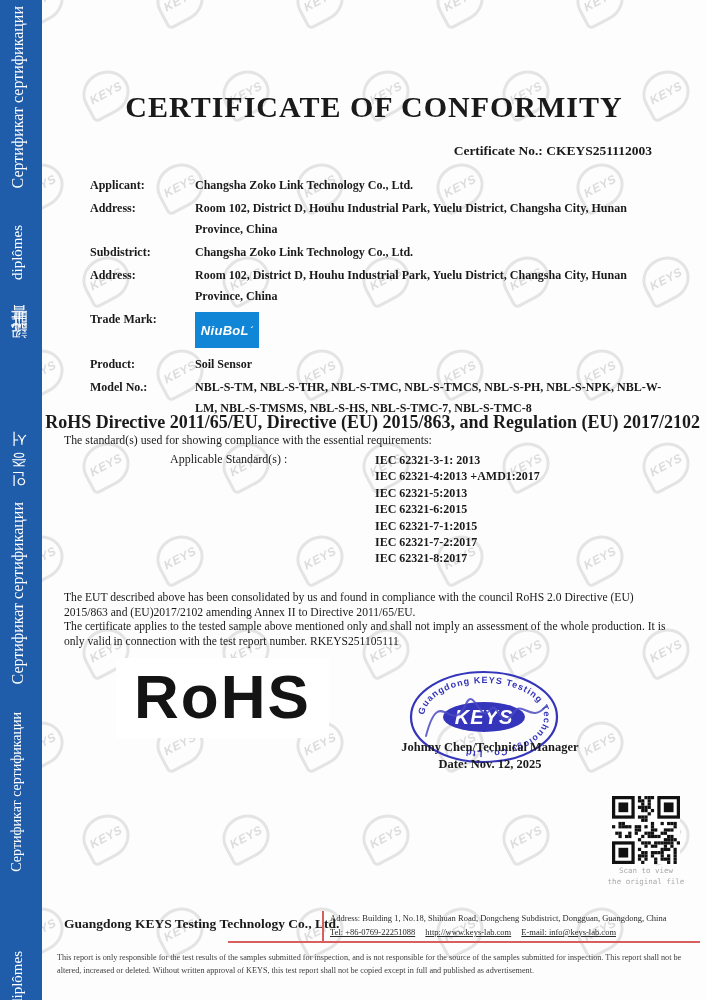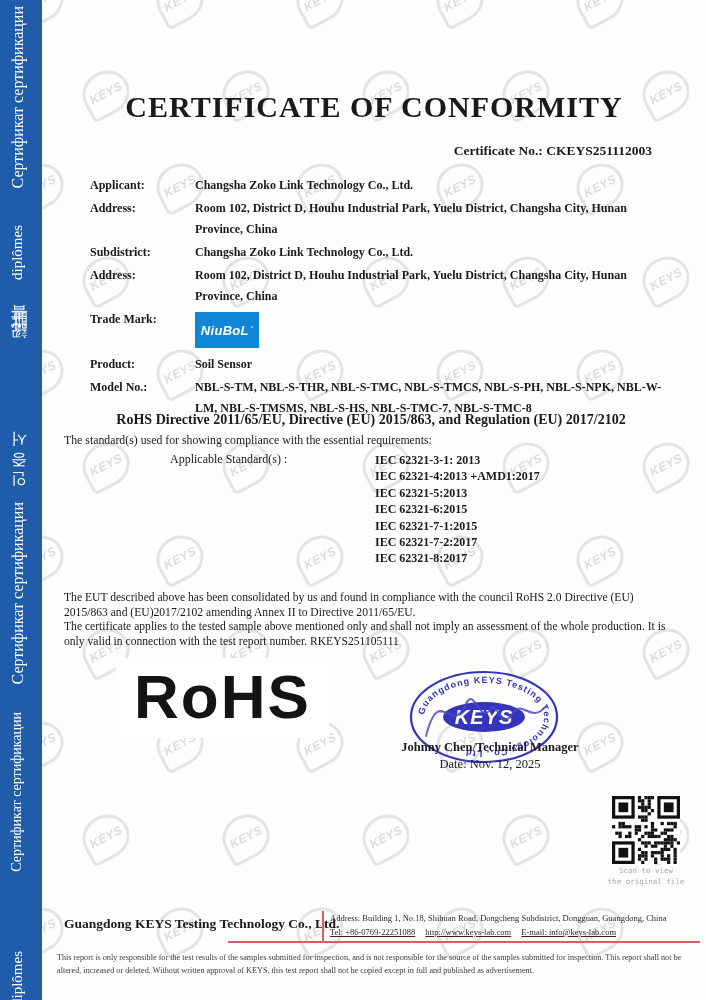--- a/index.html
+++ b/index.html
@@ -28,36 +28,36 @@
   
   .fields{position:absolute;top:175px;left:90px;width:578px;z-index:2;font-size:12px;font-weight:bold;}
   .frow{display:flex;margin-bottom:2px;}
   .flabel{width:105px;flex:none;line-height:21px;}
   .fvalue{flex:1;line-height:21px;}
   .tm-box{width:64px;height:36px;margin:3px 0 4px;background:var(--brand-blue,#1286d6);
           display:flex;align-items:center;justify-content:center;color:#fff;
           font:italic bold 13px "Liberation Sans",sans-serif;letter-spacing:.3px;}
   .tm-accent{font-size:9px;vertical-align:super;margin-left:1px;}
   
-  .directive{position:absolute;top:412px;left:42px;right:6px;text-align:center;z-index:2;
-             font-size:14px;font-weight:bold;}
+  .directive{position:absolute;top:412px;left:42px;right:6px;text-align:right;z-index:2;
+             font-size:18px;font-weight:bold;}
   .std-intro{position:absolute;top:433px;left:64px;z-index:2;font-size:11.8px;}
   .std-label{position:absolute;top:452px;left:170px;z-index:2;font-size:12px;font-weight:normal;}
   .std-list{position:absolute;top:452px;left:375px;z-index:2;font-size:12px;font-weight:bold;line-height:16.4px;}
   
   .statement{position:absolute;top:591px;left:64px;width:602px;z-index:2;font-size:11.6px;line-height:14.5px;}
   .statement p{margin:0;}
   
   .rohs{position:absolute;top:658px;left:116px;z-index:2;background:#fff;padding:8px 18px 10px;
         font:bold 62px "Liberation Sans",sans-serif;letter-spacing:2px;color:#141414;line-height:1;}
   .stamp{position:absolute;top:664px;left:396px;z-index:2;}
   .signatory{position:absolute;top:740px;left:345px;width:290px;text-align:center;z-index:2;
              font-size:12.5px;font-weight:bold;}
   .sign-date{position:absolute;top:757px;left:345px;width:290px;text-align:center;z-index:2;
-             font-size:12.5px;font-weight:normal;}
+             font-size:12.5px;font-weight:bold;}
   
   .qr-wrap{position:absolute;top:796px;left:588px;width:92px;text-align:center;z-index:2;margin-left:12px;}
   .qr-wrap svg{display:block;margin:0 auto;}
   .qr-cap{font:7.5px "DejaVu Sans Mono",monospace;color:#a9a9a9;line-height:9px;margin-top:2px;}
   
   .f-company{position:absolute;top:916px;left:64px;z-index:2;font-size:13.5px;font-weight:bold;}
   .f-vline{position:absolute;top:911px;left:322px;width:2px;height:30px;background:var(--line-red,#d95f5f);z-index:2;}
   .f-hline{position:absolute;top:941px;left:228px;width:472px;height:2px;background:var(--line-red,#d95f5f);z-index:2;}
   .f-addr{position:absolute;top:911px;left:330px;width:372px;z-index:2;font-size:8.5px;line-height:14px;color:#2b2b2b;}
   .f-contact span{margin-right:8px;text-decoration:underline;}

